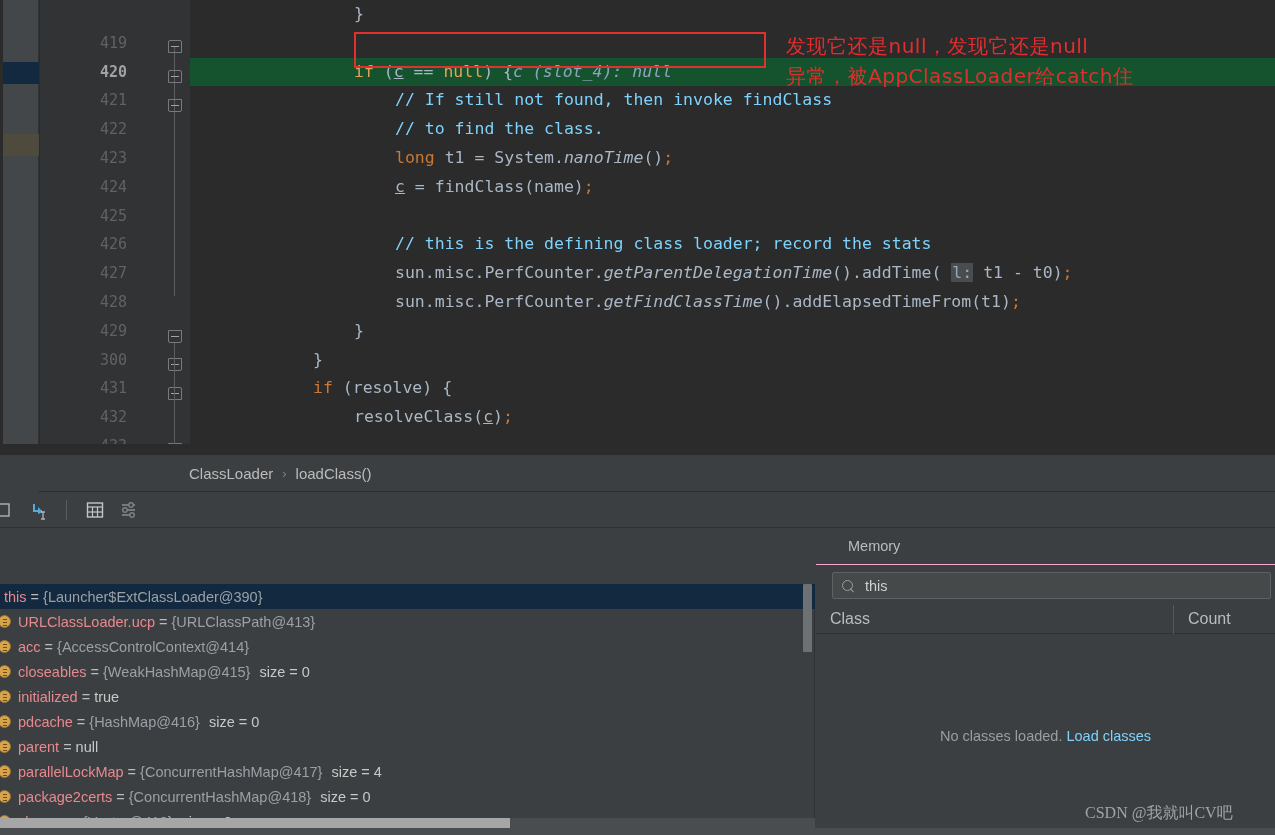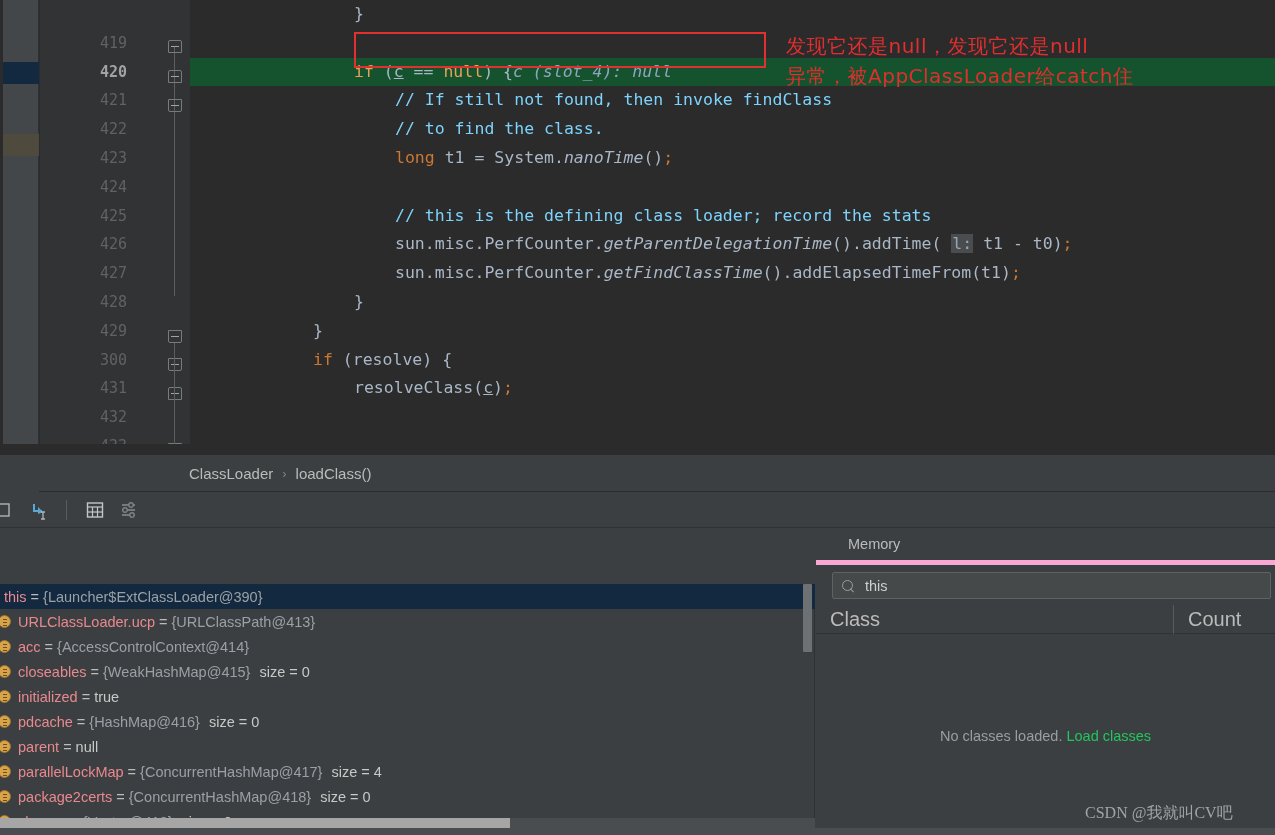--- a/index.html
+++ b/index.html
@@ -186,51 +186,51 @@
   }
 
   
   .mem-panel {
     position: absolute; left: 816px; top: 36px; width: 459px; height: 307px;
     background: #3c3f41;
   }
   .mem-tab {
     height: 37px; display:flex; align-items:center; padding-left: 32px;
     font-size: 14.5px; color: #bbbbbb;
-    border-bottom: 5px solid #f9a8d4;
+    border-bottom: 1px solid #f9a8d4;
   }
   .mem-search-wrap { padding: 7px 4px 6px 16px; }
   .mem-search {
     height: 27px; background: #45494a; border: 1px solid #5e6263;
     display: flex; align-items: center; padding-left: 9px; gap: 11px;
     border-radius: 2px;
   }
   .mag { width: 12px; height: 12px; position: relative; flex:none; }
   .mag::before {
     content:""; position:absolute; left:0; top:0; width:9px; height:9px;
     border:1.4px solid #9a9ea0; border-radius:50%;
   }
   .mag::after {
     content:""; position:absolute; left:8px; top:8px; width:5px; height:1.4px;
     background:#9a9ea0; transform: rotate(45deg); transform-origin: left center;
   }
   .mem-search-text { font-size: 14.5px; color: #cfcfcf; }
   .mem-cols {
     display: flex; height: 29px; align-items: center;
     border-bottom: 1px solid #2f3234;
-    font-size: 20px; color: #bbbbbb;
+    font-size: 16px; color: #bbbbbb;
   }
   .mem-col-class { width: 357px; padding-left: 14px; }
   .mem-col-sep { width:1px; height:29px; background:#565a5c; }
   .mem-col-count { padding-left: 14px; }
   .mem-empty {
     position: absolute; left: 0; top: 200px; width: 459px;
     text-align: center; font-size: 14.5px; color: #9a9ea0;
   }
-  .mem-link { color: #22c55e; margin-top: 28px; }
+  .mem-link { color: #7dd3fc; margin-top: 28px; }
 
   
   .watermark {
     position: absolute; left: 1085px; top: 803px;
     font-size: 16px; color: #a0a4a6;
     font-family: Liberation Serif, serif;
     white-space: nowrap;
   }
   .bottom-strip {
     position:absolute; left:0; top:828px; width:1275px; height:7px; background:#4a4d4f;
@@ -297,20 +297,21 @@
       <div class="codeline"></div>
 
       <div class="codeline hl"><span style="padding-left:164px;"><span class="kw">if</span> (<span class="und">c</span> == <span class="kw">null</span>) {</span><span class="hint">c (slot_4): null</span></div>
 
       <div class="codeline"><span class="cm" style="padding-left:205px;">// If still not found, then invoke findClass</span></div>
 
       <div class="codeline"><span class="cm" style="padding-left:205px;">// to find the class.</span></div>
 
       <div class="codeline"><span style="padding-left:205px;"><span class="kw">long</span> t1 = System.<span class="it">nanoTime</span>()<span class="pnt">;</span></span></div>
 
+      <div class="codeline"><span style="padding-left:205px;"><span class="und">c</span> = findClass(name)<span class="pnt">;</span></span></div>
 
       <div class="codeline"></div>
 
       <div class="codeline"><span class="cm" style="padding-left:205px;">// this is the defining class loader; record the stats</span></div>
 
       <div class="codeline"><span style="padding-left:205px;">sun.misc.PerfCounter.<span class="it">getParentDelegationTime</span>().addTime(&nbsp;<span class="hintbg">l:</span> t1 - t0)<span class="pnt">;</span></span></div>
 
       <div class="codeline"><span style="padding-left:205px;">sun.misc.PerfCounter.<span class="it">getFindClassTime</span>().addElapsedTimeFrom(t1)<span class="pnt">;</span></span></div>
 
 

